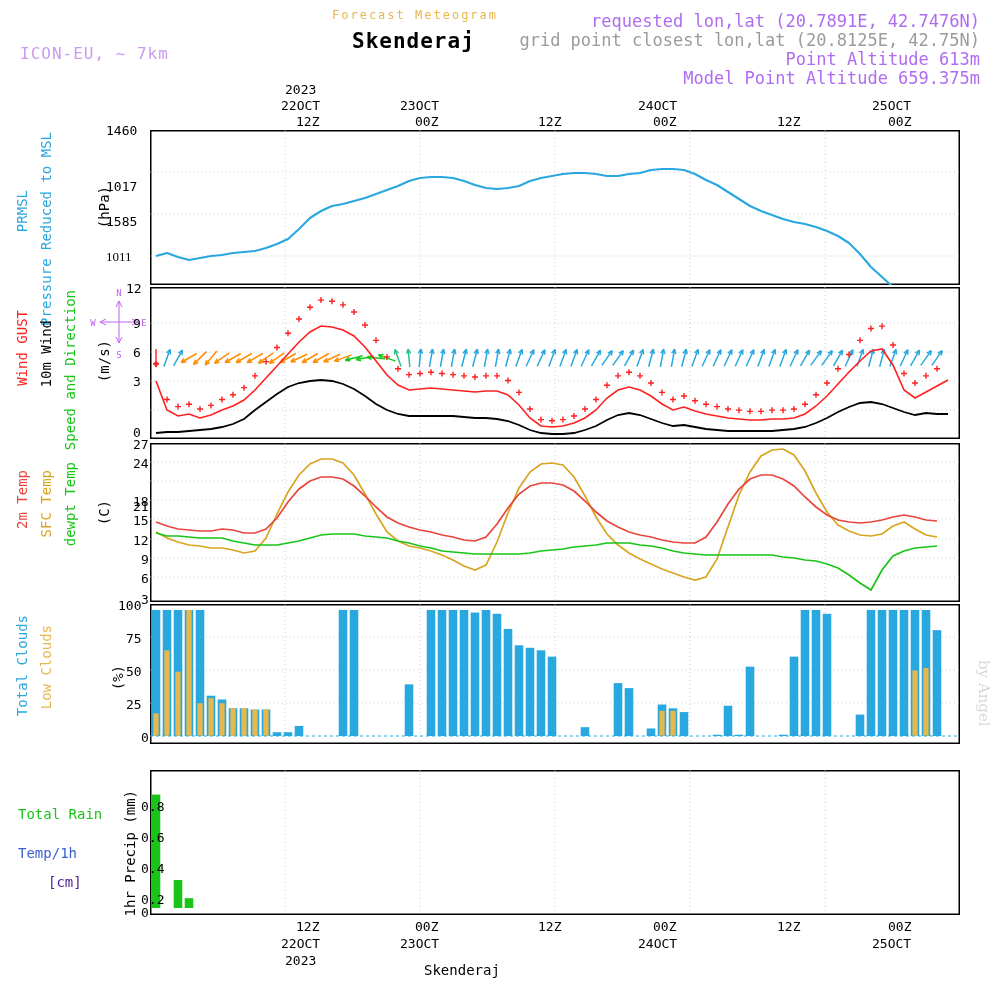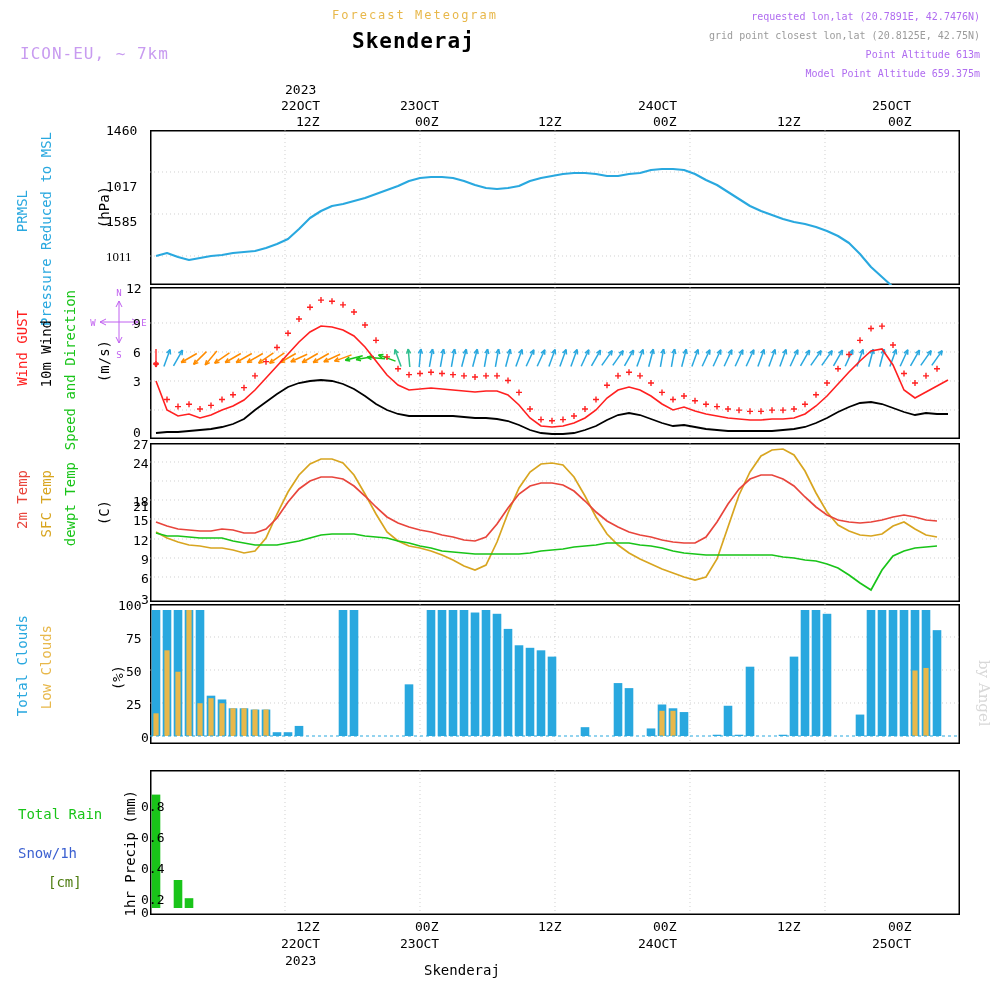--- a/index.html
+++ b/index.html
@@ -1,21 +1,21 @@
 <!DOCTYPE html>
 <html><head>
 <meta charset="utf-8">
 <style>
   html,body{margin:0;padding:0;}
   body{width:1000px;height:1000px;background:#ffffff;font-family:"DejaVu Sans",sans-serif;position:relative;overflow:hidden;}
   .abs{position:absolute;}
   .hdr-title{font-family:"DejaVu Sans Mono",monospace;font-weight:bold;font-size:21px;color:#000;letter-spacing:1px;}
   .hdr-fm{font-family:"DejaVu Sans Mono",monospace;font-size:12px;color:#e8b84b;letter-spacing:2px;}
   .hdr-model{font-family:"DejaVu Sans Mono",monospace;font-size:16px;color:#c89bf0;letter-spacing:1px;}
-  .hdr-meta{font-family:"DejaVu Sans Mono",monospace;font-size:10px;color:#b06cf0;text-align:right;}
+  .hdr-meta{font-family:"DejaVu Sans Mono",monospace;font-size:17px;color:#b06cf0;text-align:right;}
   .tick{font-family:"DejaVu Sans Mono",monospace;font-size:13px;color:#000;}
   .vlab{font-family:"DejaVu Sans Mono",monospace;font-size:14px;writing-mode:vertical-rl;transform:rotate(180deg);white-space:nowrap;}
   .wm{position:absolute;color:#d8d8d8;font-family:"DejaVu Serif",serif;font-size:15px;writing-mode:vertical-rl;}
   svg{display:block;}
 </style>
 </head>
 <body>
 
 <div class="abs hdr-fm" style="left:332px;top:8px;">Forecast Meteogram</div>
 <div class="abs hdr-title" style="left:352px;top:29px;">Skenderaj</div>
@@ -459,22 +459,22 @@
     </g>
   <line x1="0" y1="132" x2="809" y2="132" stroke="#29a8df" stroke-width="1" stroke-dasharray="3,3"></line>
 </svg>
 <div class="abs tick" style="left:118px;top:598px;">100</div>
 <div class="abs tick" style="left:126px;top:631px;">75</div>
 <div class="abs tick" style="left:126px;top:664px;">50</div>
 <div class="abs tick" style="left:126px;top:697px;">25</div>
 <div class="abs tick" style="left:141px;top:730px;">0</div>
 
 <div class="abs vlab" style="left:18px;top:806px;color:#19c419;writing-mode:horizontal-tb;transform:none;">Total  Rain</div>
-<div class="abs vlab" style="left:18px;top:845px;color:#3a5fd0;writing-mode:horizontal-tb;transform:none;">Snow/1h</div>
-<div class="abs vlab" style="left:48px;top:874px;color:#4d7c0f;writing-mode:horizontal-tb;transform:none;">[cm]</div>
+<div class="abs vlab" style="left:18px;top:845px;color:#3a5fd0;writing-mode:horizontal-tb;transform:none;">Temp/1h</div>
+<div class="abs vlab" style="left:48px;top:874px;color:#4c1d95;writing-mode:horizontal-tb;transform:none;">[cm]</div>
 <div class="abs vlab" style="left:122px;top:790px;color:#000;">1hr Precip (mm)</div>
 
 <svg class="abs" style="left:150px;top:770px;" width="810" height="145" viewBox="0 0 810 145">
   <rect x="0.75" y="0.75" width="808.5" height="143.5" fill="#ffffff" stroke="#000000" stroke-width="1.5"></rect>
   <g stroke="#bbbbbb" stroke-width="0.7" stroke-dasharray="1,3">
     <line x1="135" y1="0" x2="135" y2="144"></line>
     <line x1="270" y1="0" x2="270" y2="144"></line>
     <line x1="405" y1="0" x2="405" y2="144"></line>
     <line x1="540" y1="0" x2="540" y2="144"></line>
     <line x1="675" y1="0" x2="675" y2="144"></line>

